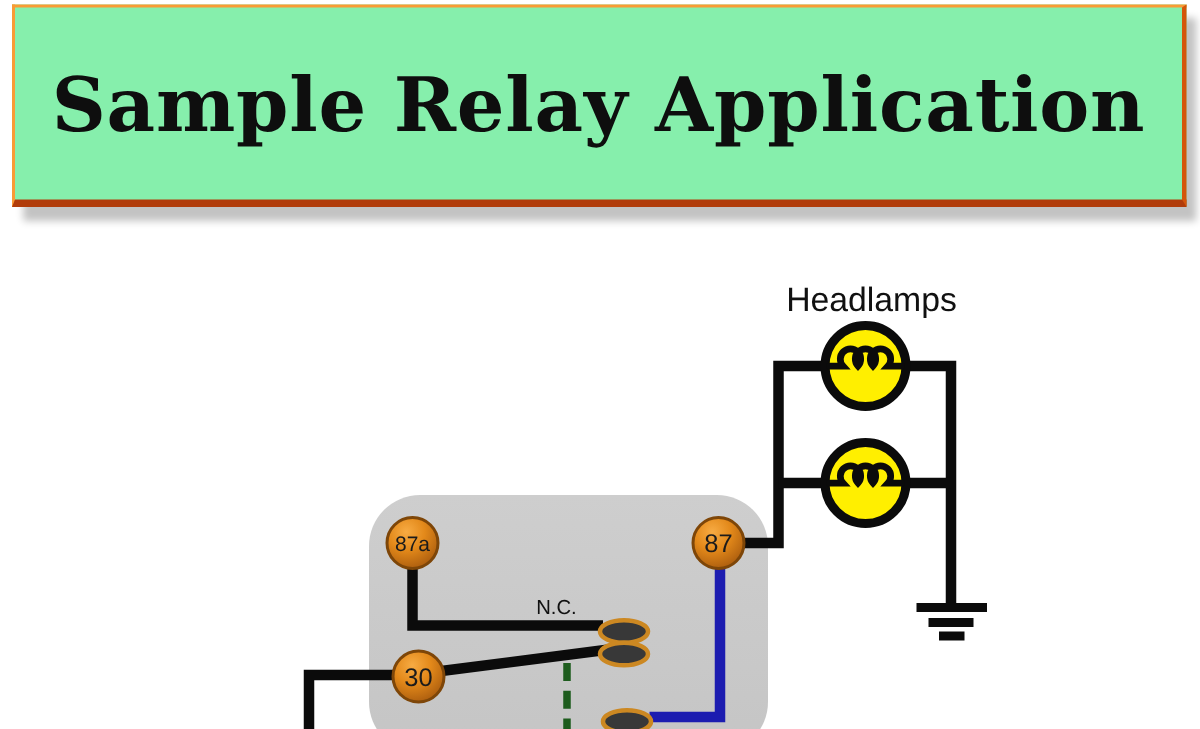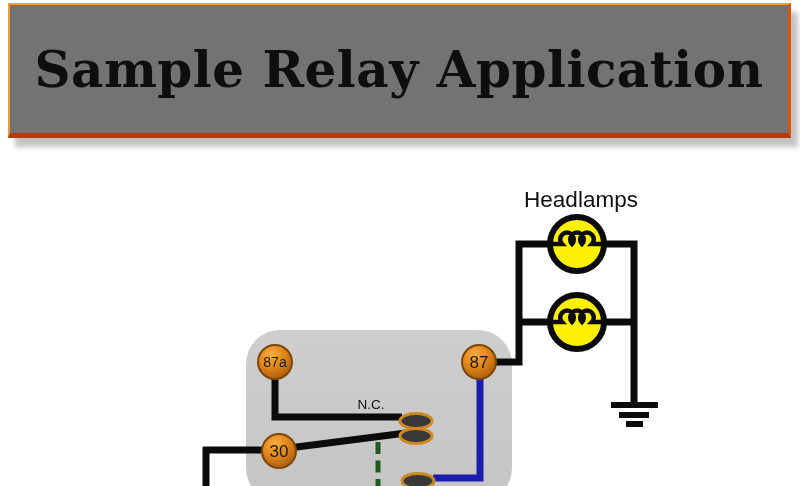--- a/index.html
+++ b/index.html
@@ -7,21 +7,21 @@
     width: 800px; height: 486px;
     background: #ffffff;
     position: relative;
     overflow: hidden;
     font-family: "Liberation Sans", sans-serif;
   }
   .banner {
     position: absolute;
     left: 8px; top: 3px;
     width: 778px; height: 128px;
-    background: #737373;
+    background: #86efac;
     border-top: 2px solid #f99b35;
     border-left: 2px solid #f99b35;
     border-right: 3px solid #d4560a;
     border-bottom: 5px solid #b13c0a;
     box-shadow: 7px 9px 5px #c3c3c3;
     display: flex;
     align-items: center;
     justify-content: center;
   }
   .banner h1 {

